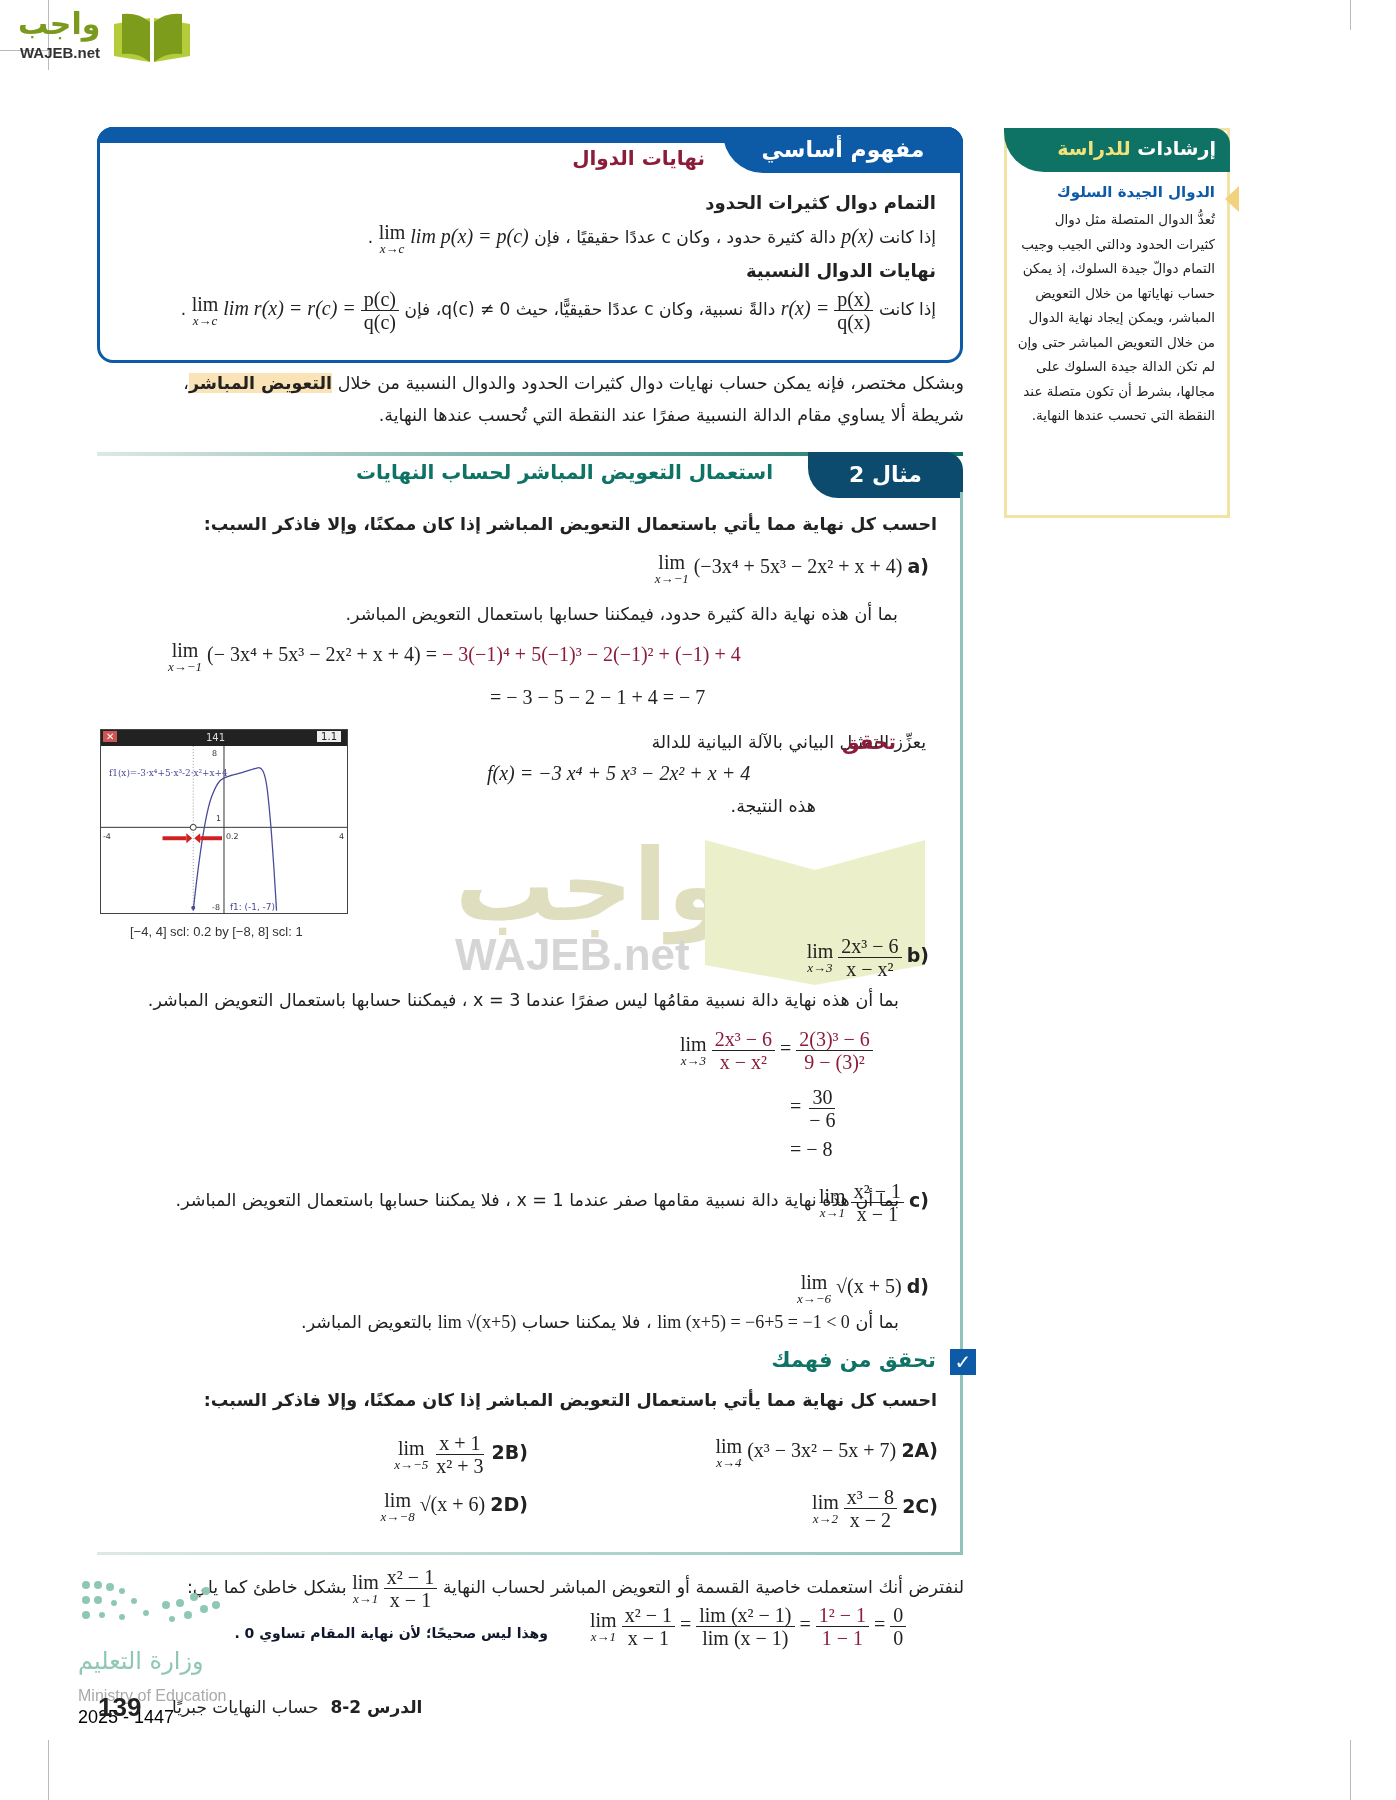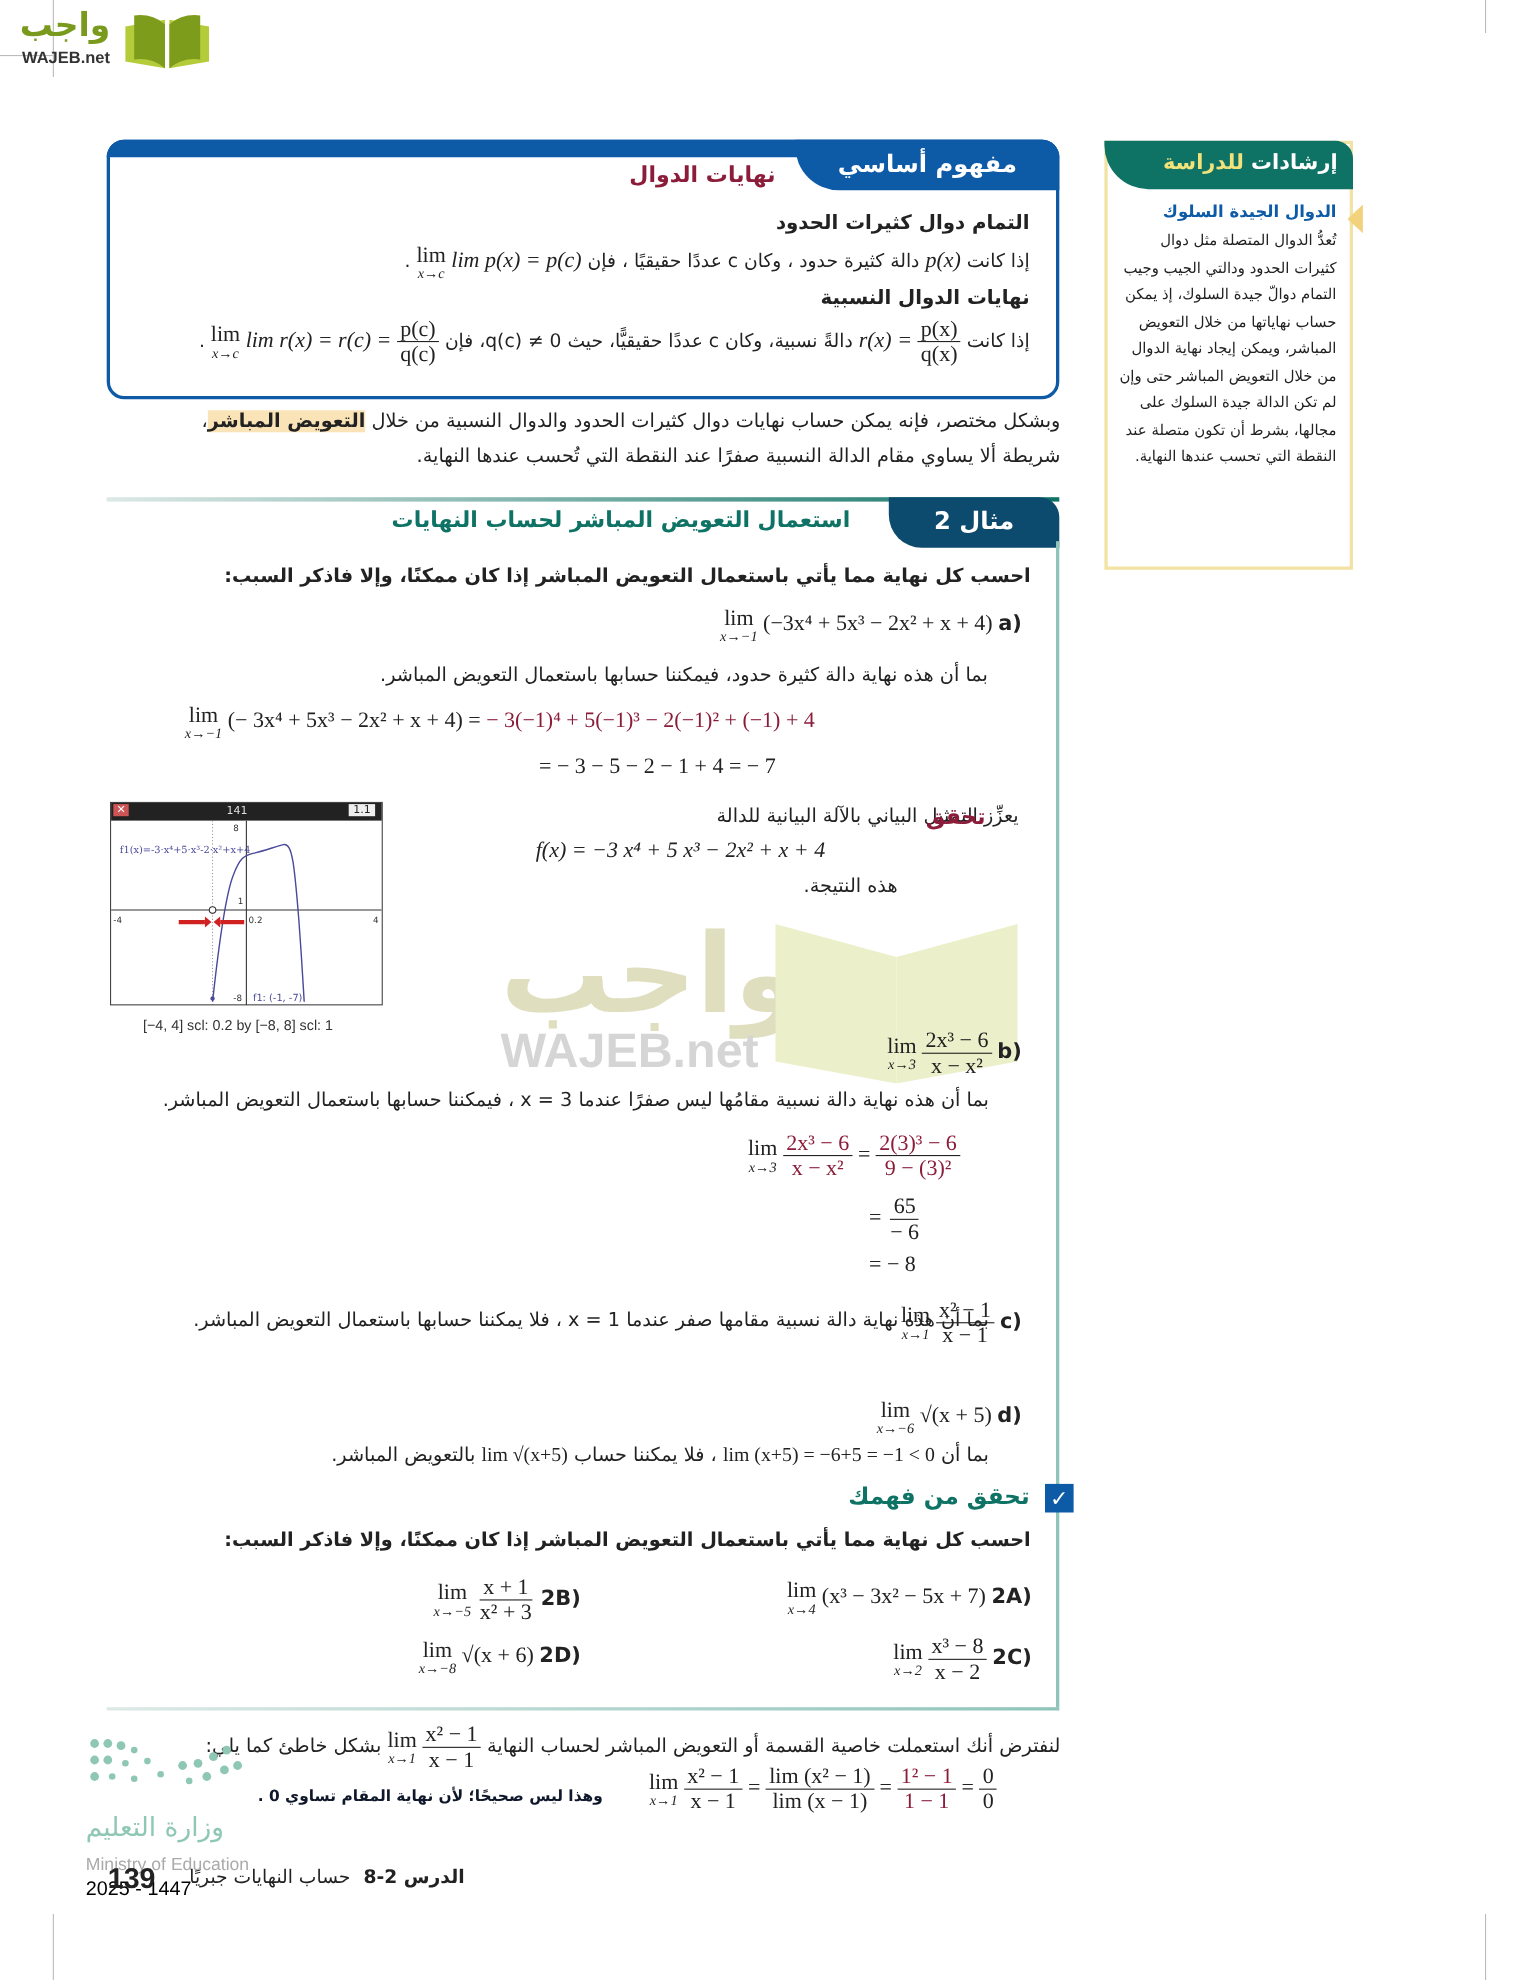--- a/index.html
+++ b/index.html
@@ -241,21 +241,21 @@
       </span>
     =
     <span class="frac">
         <span class="num red">2(3)³ − 6</span>
         <span class="den red">9 − (3)²</span>
       </span>
   </span>
 </div>
 <div class="abs" style="left:790px; top:1086px;">
   <span class="math">= <span class="frac">
-        <span class="num">65</span>
+        <span class="num">30</span>
         <span class="den">− 6</span>
       </span></span>
 </div>
 <div class="abs math" style="left:790px; top:1138px;">= − 8</div>
 
 <div class="abs" style="right:467px; top:1180px; direction:rtl;">
   <span class="label">(c</span>
   <span class="math">
     <span class="lim">
         <span>lim</span>

